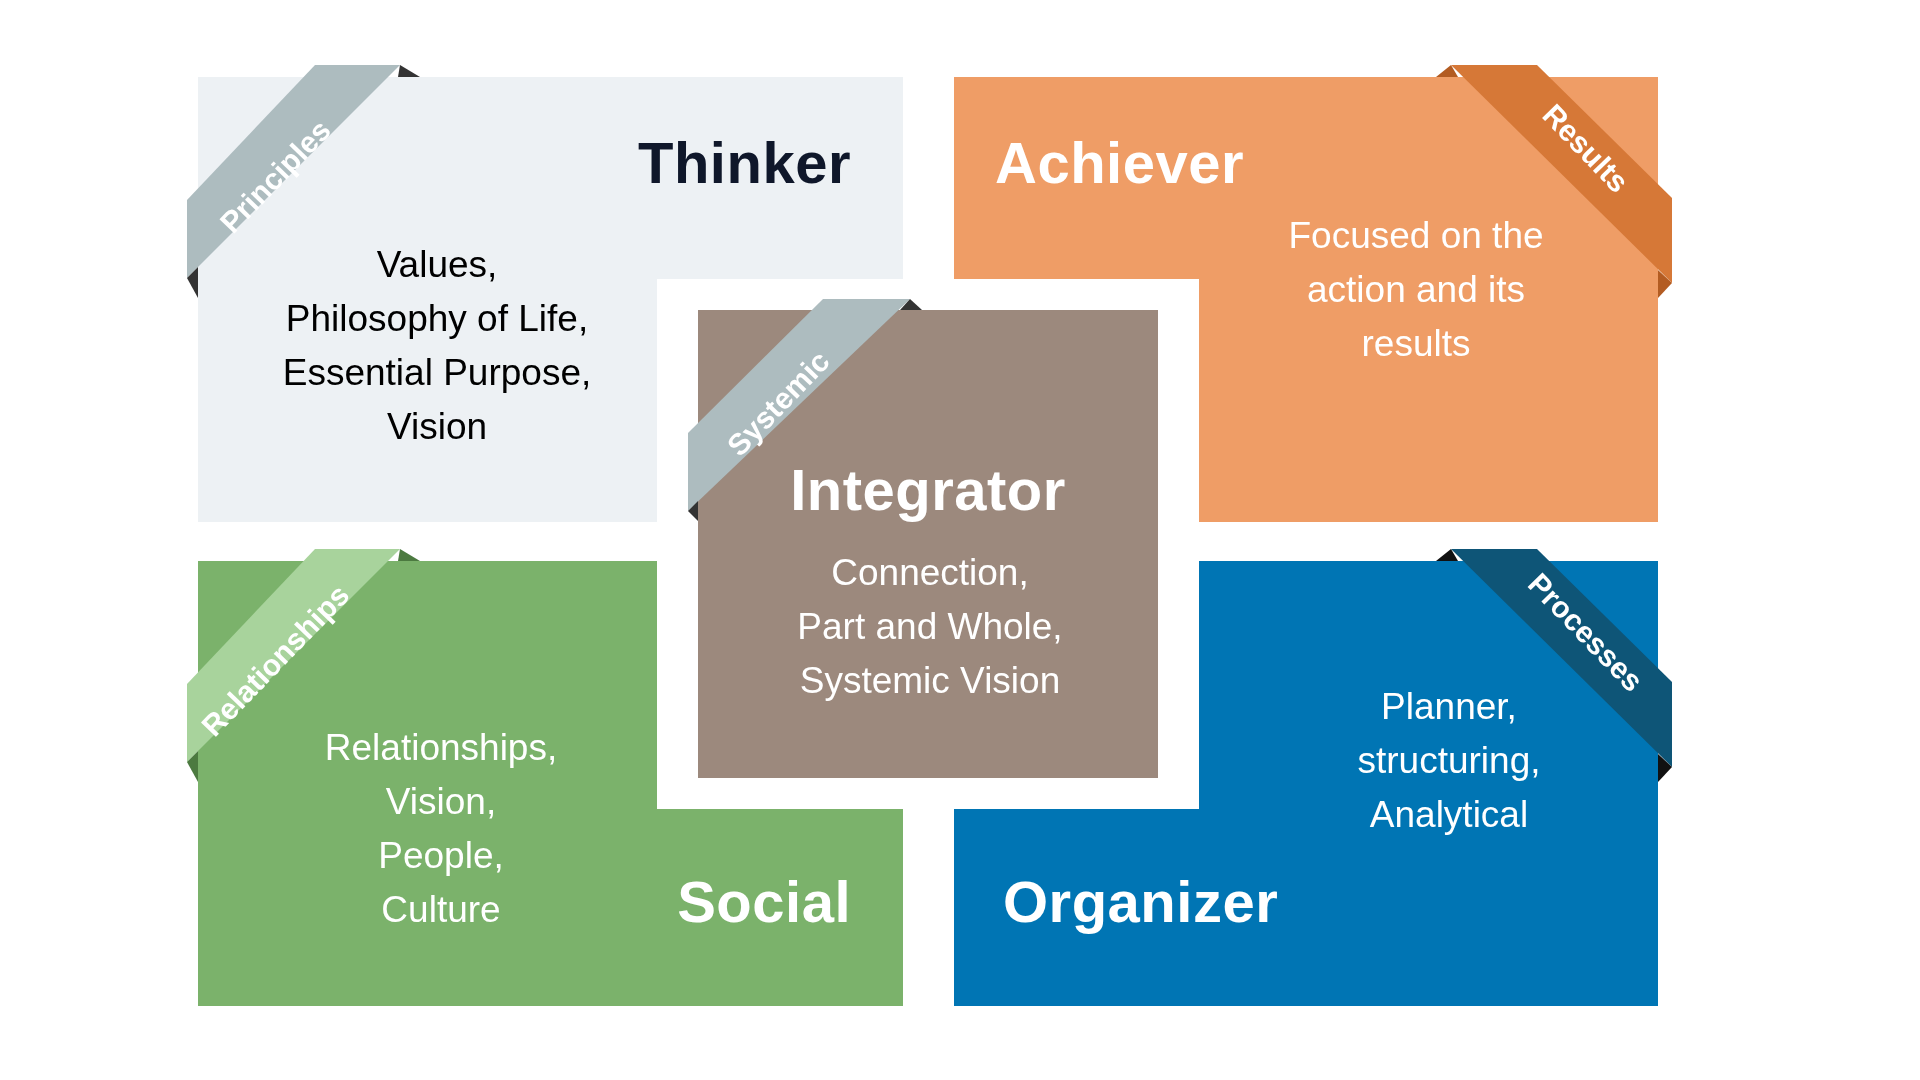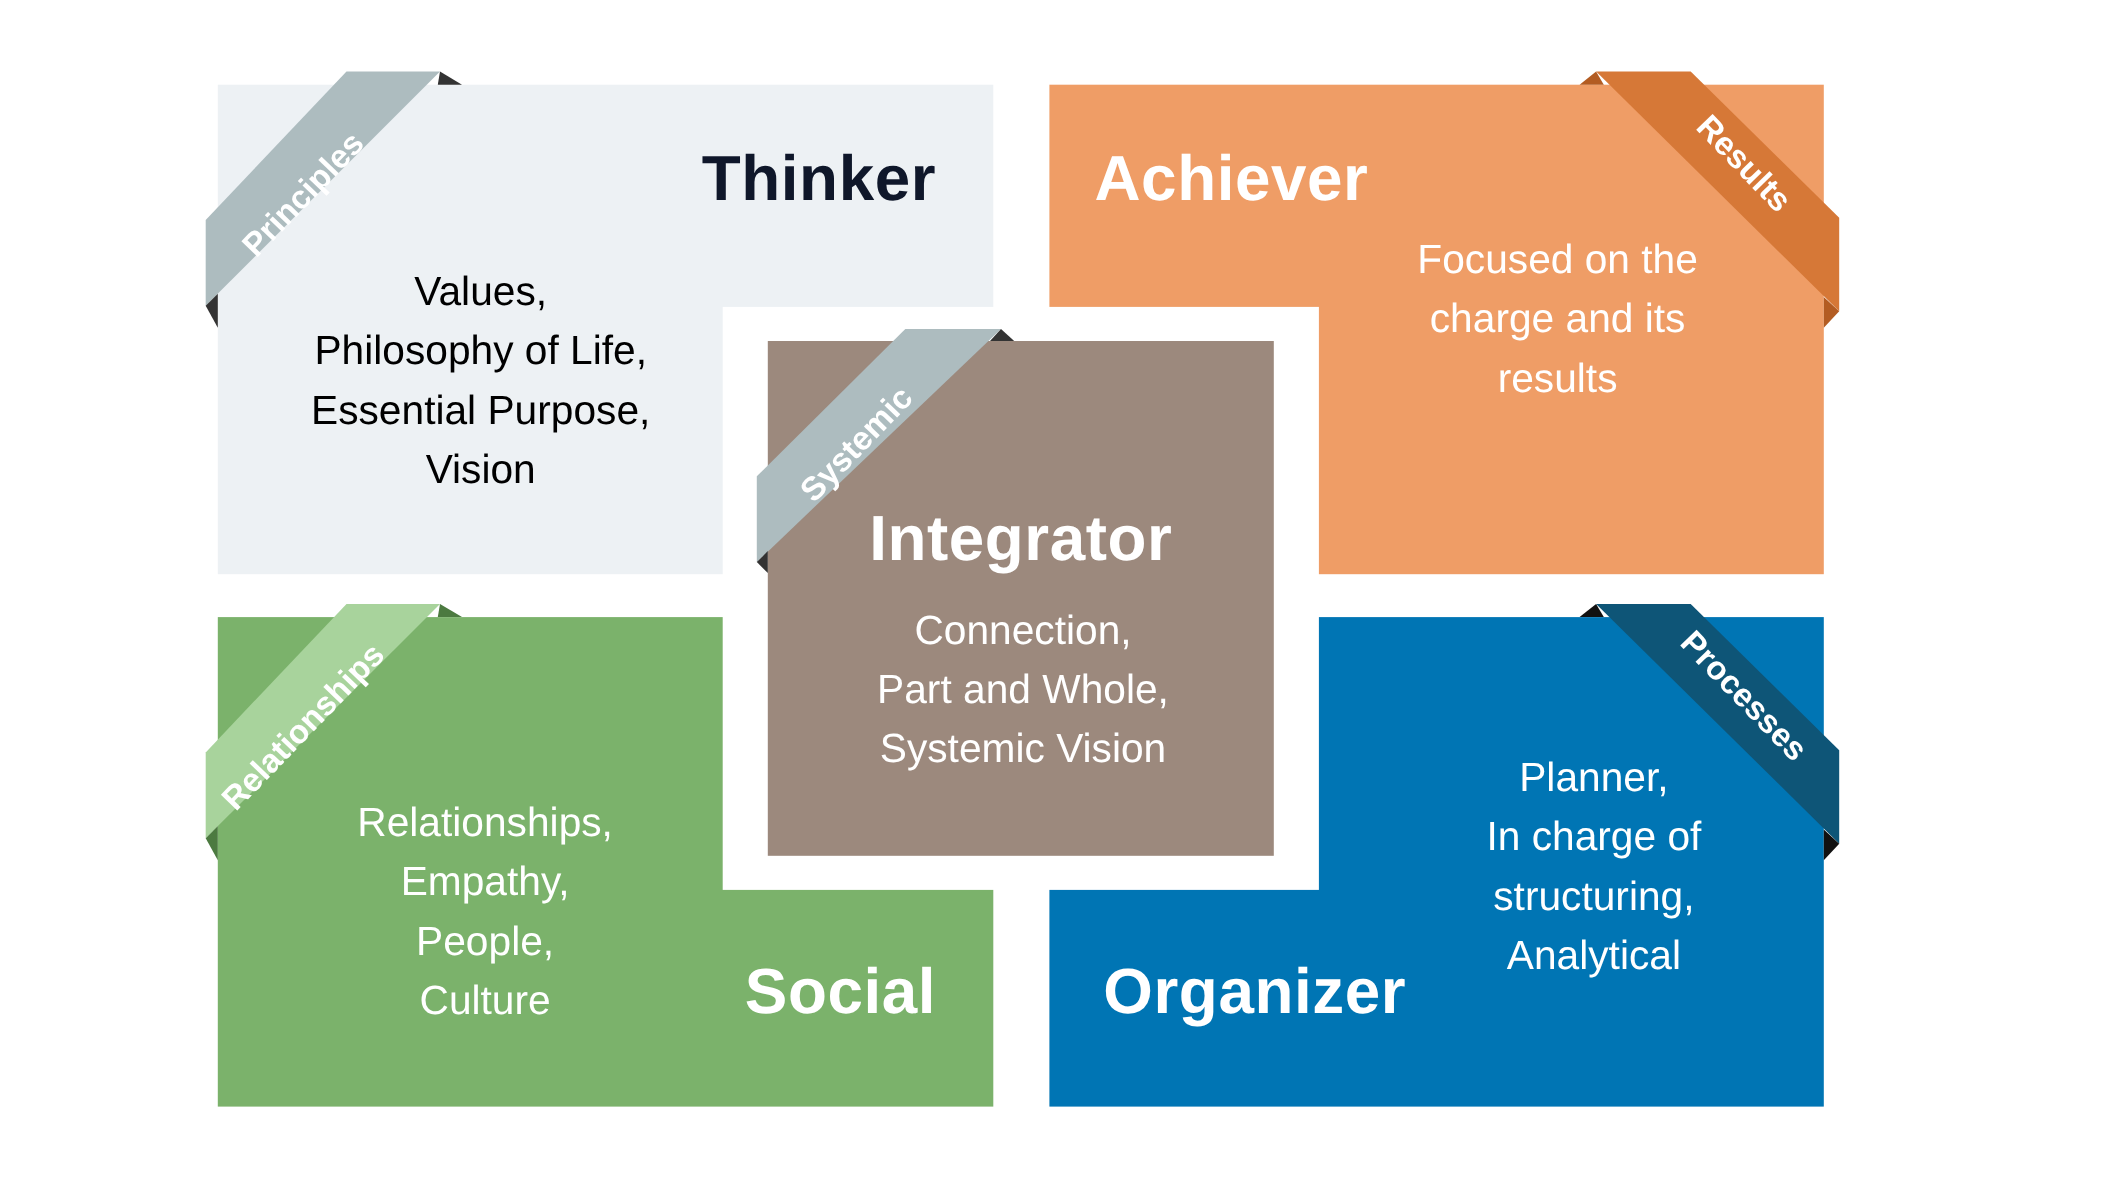--- a/index.html
+++ b/index.html
@@ -69,38 +69,37 @@
 <div class="body-text" style="left:237px; width:400px; top:238px; color:#000000;">
   <div>Values,</div>
   <div>Philosophy of Life,</div>
   <div>Essential Purpose,</div>
   <div>Vision</div>
 </div>
 
 <div class="title" style="left:995px; top:134px; color:#ffffff;">Achiever</div>
 <div class="body-text" style="left:1236px; width:360px; top:209px; color:#ffffff;">
   <div>Focused on the</div>
-  <div>charge and its</div>
+  <div>action and its</div>
   <div>results</div>
 </div>
 
 <div class="title" style="left:698px; width:460px; top:461px; color:#ffffff; text-align:center;">Integrator</div>
 <div class="body-text" style="left:730px; width:400px; top:546px; color:#ffffff;text-align:center;">
   <div>Connection,</div>
   <div>Part and Whole,</div>
   <div>Systemic Vision</div>
 </div>
 
 <div class="body-text" style="left:261px; width:360px; top:721px; color:#ffffff;">
   <div>Relationships,</div>
-  <div>Empathy,</div>
+  <div>Vision,</div>
   <div>People,</div>
   <div>Culture</div>
 </div>
 <div class="title" style="right:1069px; top:873px; color:#ffffff; text-align:right;">Social</div>
 
 <div class="title" style="left:1003px; top:873px; color:#ffffff;">Organizer</div>
 <div class="body-text" style="left:1269px; width:360px; top:680px; color:#ffffff;">
   <div>Planner,</div>
-  <div>In charge of</div>
   <div>structuring,</div>
   <div>Analytical</div>
 </div>
 
 </body></html>

